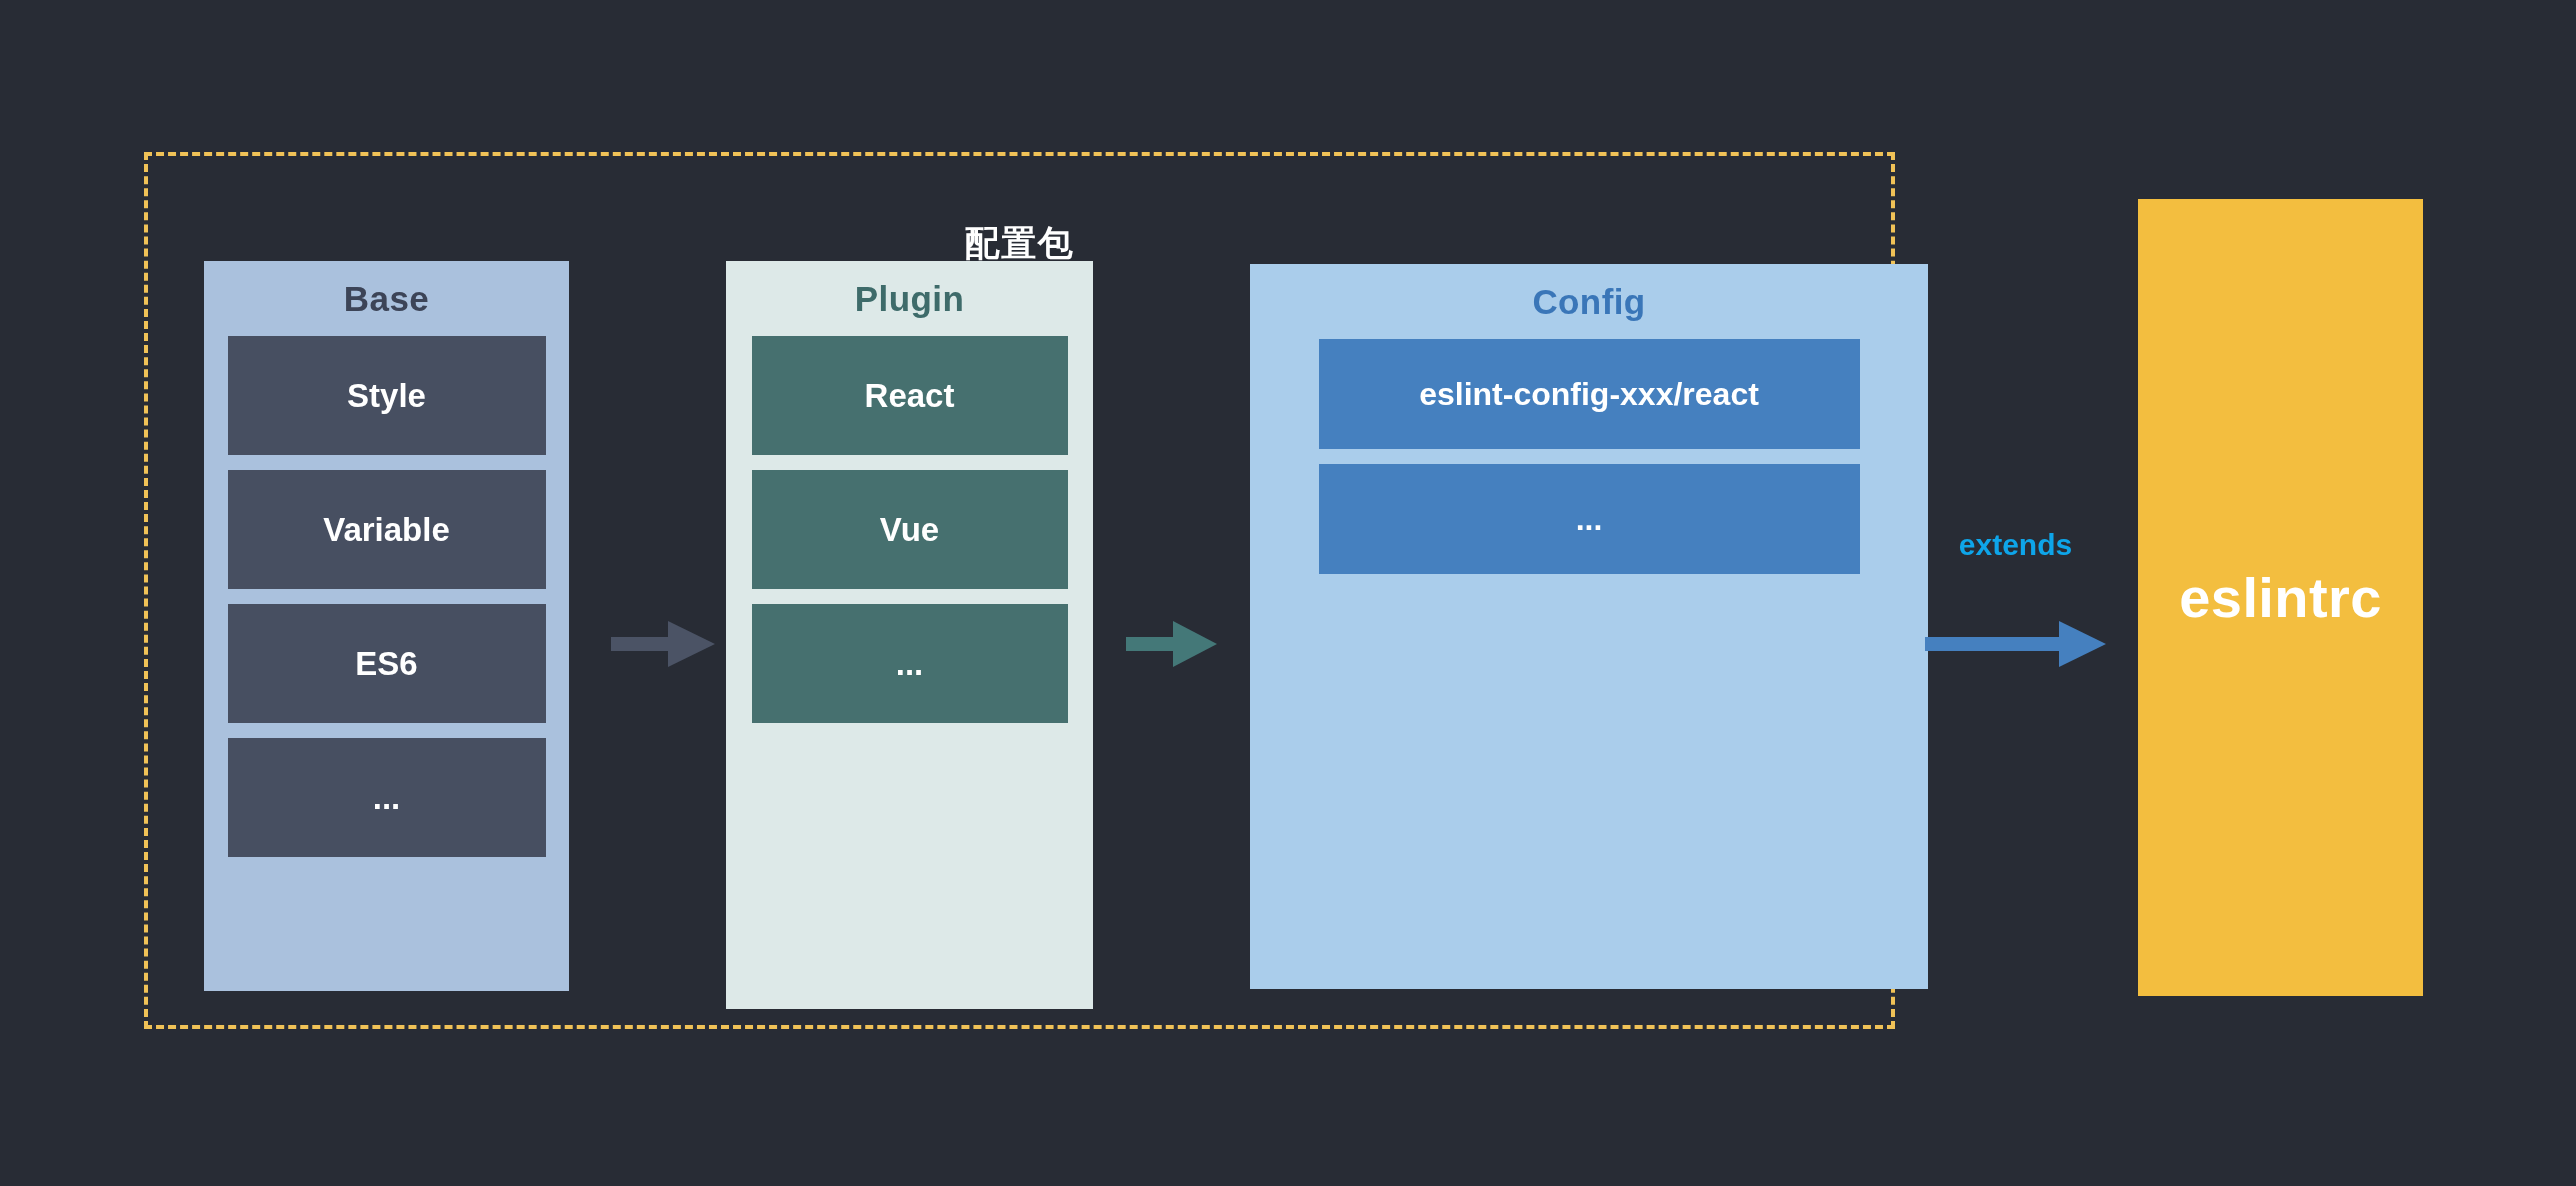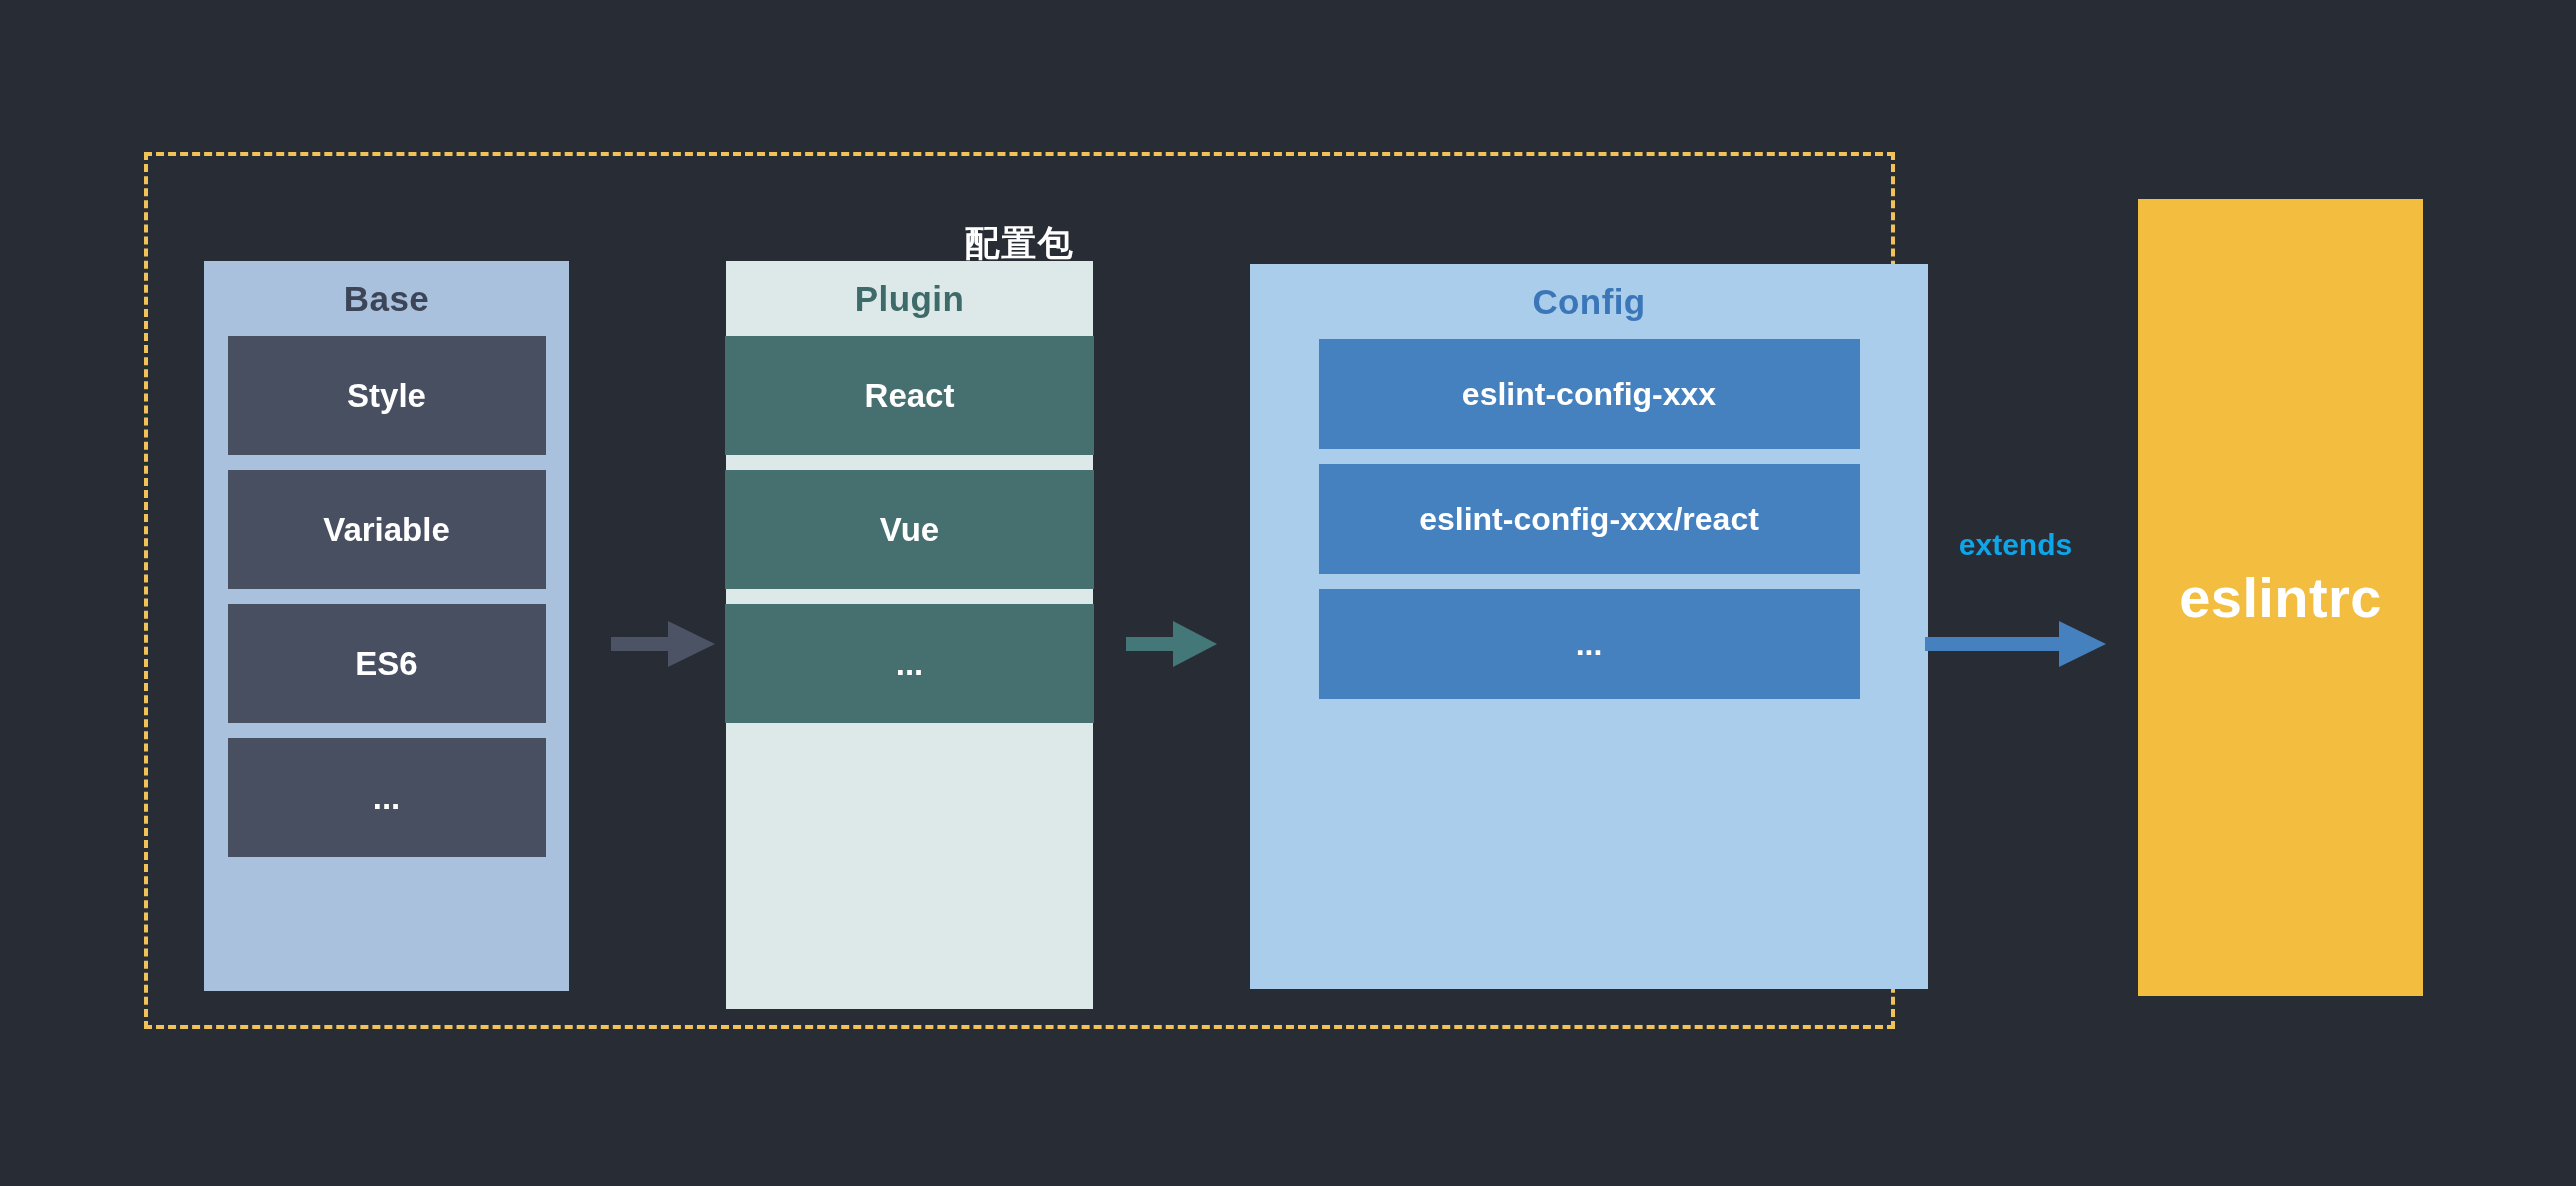--- a/index.html
+++ b/index.html
@@ -99,21 +99,21 @@
   
   #panel-plugin {
     left: 726px;
     top: 261px;
     width: 367px;
     height: 748px;
     background: #dde9e8;
   }
   #panel-plugin .panel-title { color: #3e6b6a; }
   #panel-plugin .item {
-    width: 369px;
+    width: 316px;
     height: 119px;
     background: #46706f;
   }
 
   
   #panel-config {
     left: 1250px;
     top: 264px;
     width: 678px;
     height: 725px;
@@ -228,21 +228,20 @@
   </div>
 
   <div class="arrow" id="arrow-plugin-config">
     <div class="shaft"></div>
     <div class="head"></div>
   </div>
 
   <div class="panel" id="panel-config">
     <div class="panel-title">Config</div>
     <div class="panel-items">
-      <div class="item">eslint-config-xxx</div>
       <div class="item">eslint-config-xxx/react</div>
       <div class="item">...</div>
     </div>
   </div>
 
   <div id="extends-label">extends</div>
   <div class="arrow" id="arrow-extends">
     <div class="shaft"></div>
     <div class="head"></div>
   </div>

